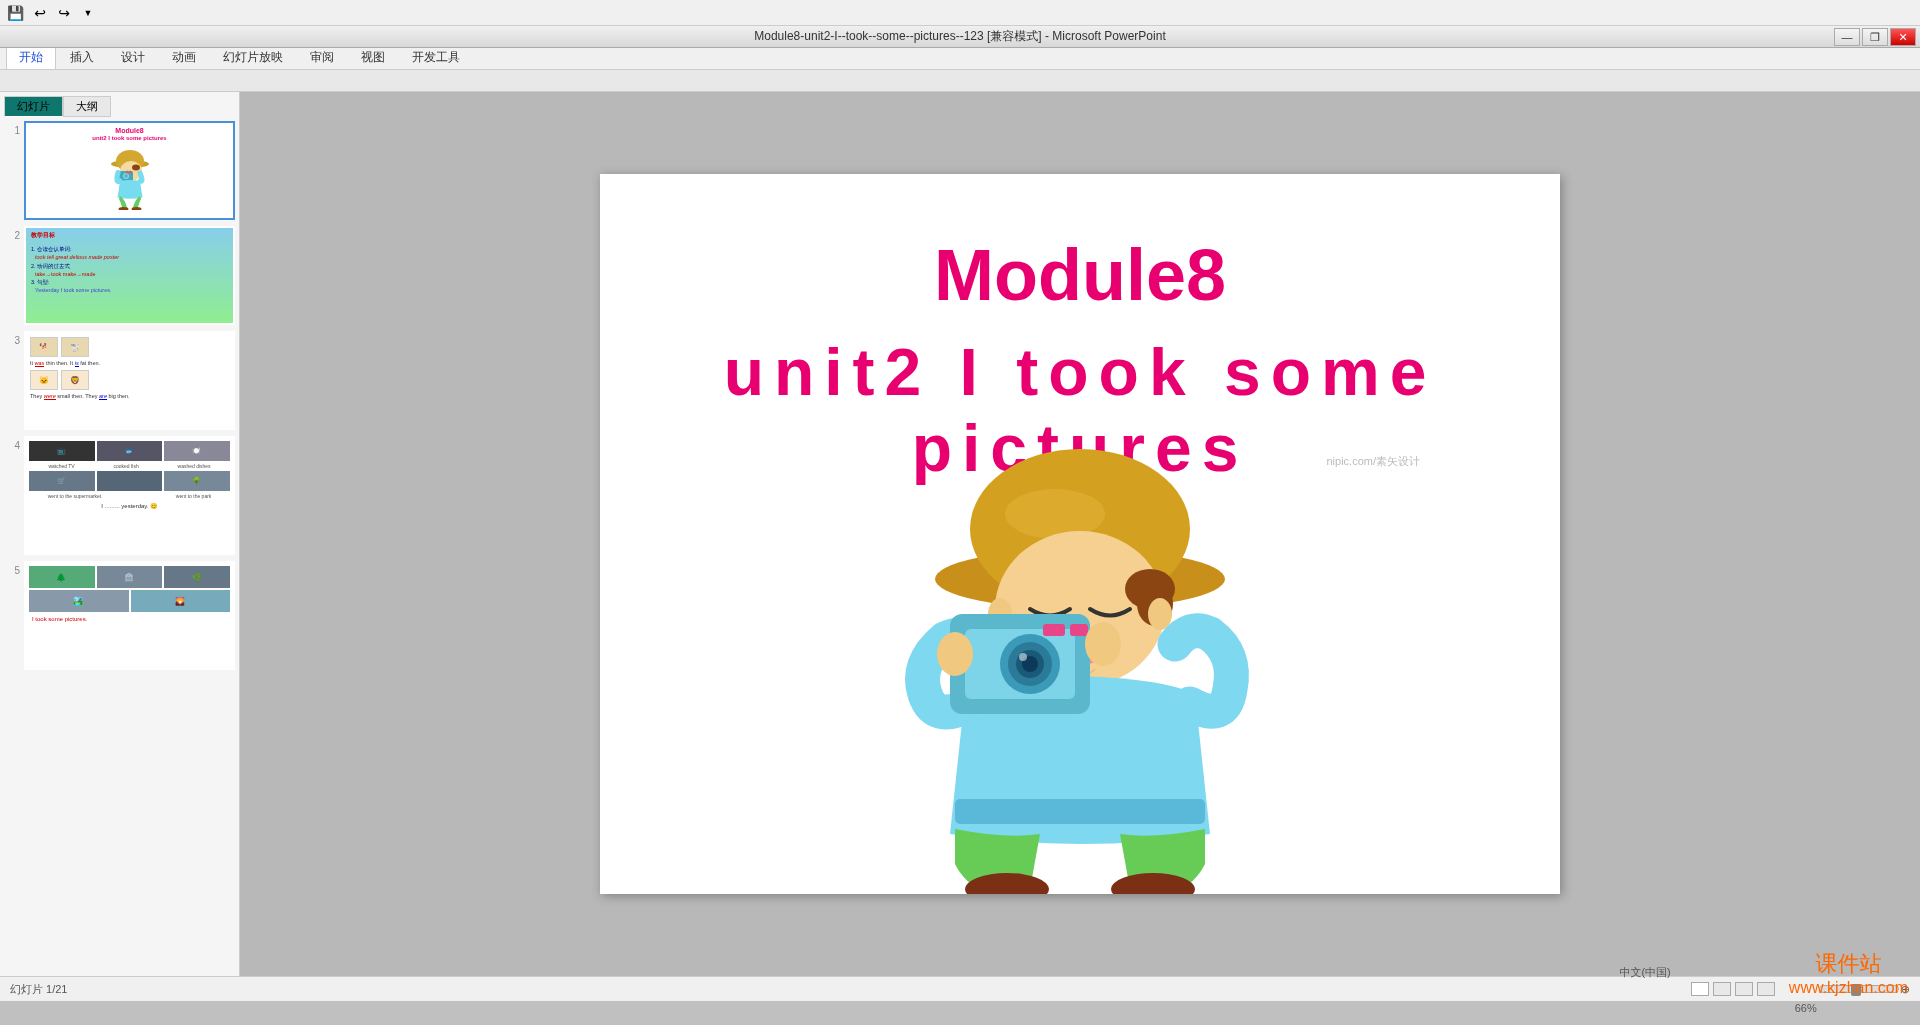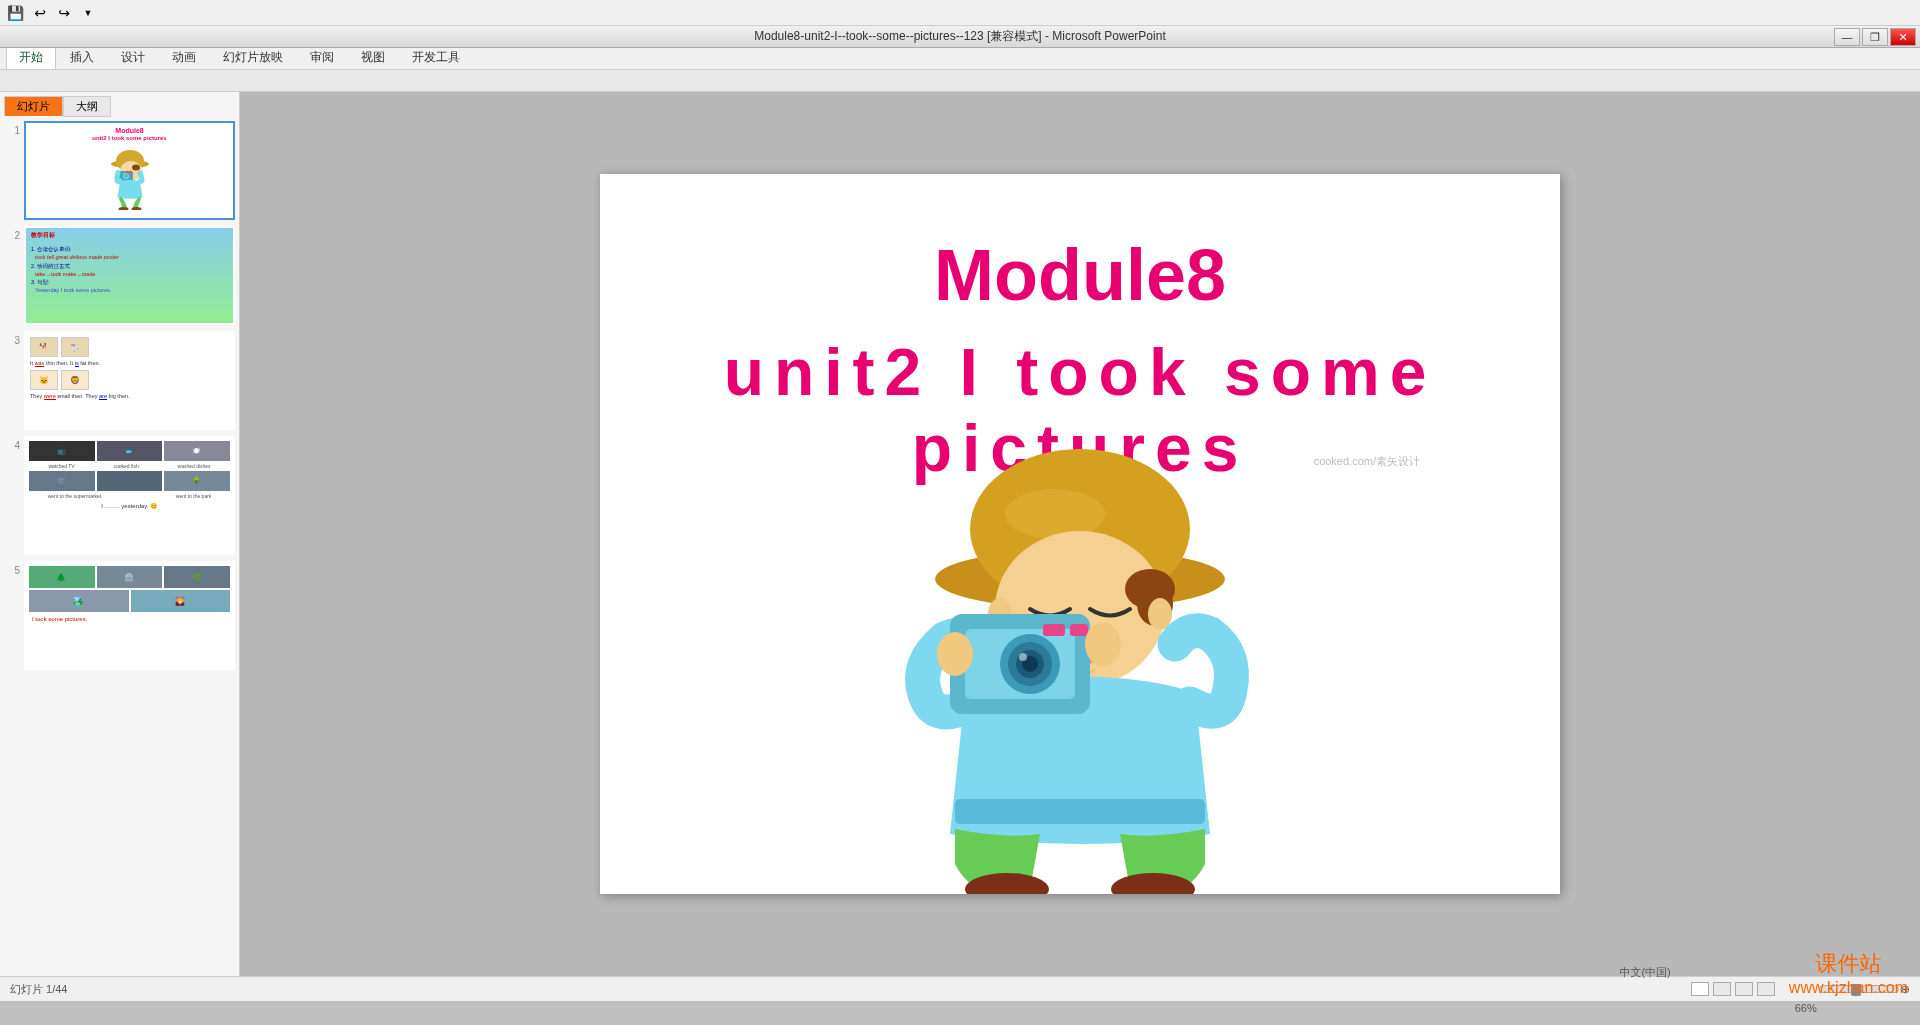--- a/index.html
+++ b/index.html
@@ -81,21 +81,21 @@
       color: #333;
       cursor: pointer;
       border: 1px solid transparent;
       border-bottom: none;
       background: transparent;
       border-radius: 3px 3px 0 0;
     }
     .ribbon-tab.active {
       background: white;
       border-color: #ccc;
-      color: #14532d;
+      color: #1d4ed8;
     }
 
     
     #panel-header {
       height: 22px;
       background: #e8e8e8;
       display: flex;
       align-items: center;
       padding: 0 8px;
       gap: 20px;
@@ -125,21 +125,21 @@
       margin-bottom: 4px;
       font-size: 11px;
     }
     .thumb-tab {
       padding: 2px 12px;
       border: 1px solid #ccc;
       background: #e8e8e8;
       cursor: pointer;
       font-size: 11px;
     }
-    .thumb-tab.active { background: #f97316; border-bottom-color: white; }
+    .thumb-tab.active { background: #0f766e; border-bottom-color: white; }
 
     
     .slide-thumb {
       display: flex;
       margin-bottom: 6px;
       gap: 4px;
       align-items: flex-start;
     }
     .slide-num {
       font-size: 10px;
@@ -462,21 +462,21 @@
     </div>
   </div>
 
   <div id="slide-main">
     <div id="slide-canvas">
 
       <div class="slide-title-main">Module8</div>
 
       <div class="slide-subtitle-main">unit2   I   took   some   pictures</div>
 
-      <div class="watermark">cooked.com/素矢设计</div>
+      <div class="watermark">nipic.com/素矢设计</div>
 
       <div class="slide-character">
         <svg width="450" height="480" viewBox="0 0 450 480" xmlns="http://www.w3.org/2000/svg">
 
           <ellipse cx="225" cy="165" rx="145" ry="30" fill="#c8901a"></ellipse>
 
           <ellipse cx="225" cy="115" rx="110" ry="80" fill="#d4a020"></ellipse>
 
           <ellipse cx="200" cy="100" rx="50" ry="25" fill="#e8bc40" opacity="0.4"></ellipse>
 
@@ -529,21 +529,21 @@
 
           <ellipse cx="152" cy="475" rx="42" ry="16" fill="#7b3015"></ellipse>
           <ellipse cx="298" cy="475" rx="42" ry="16" fill="#7b3015"></ellipse>
         </svg>
       </div>
     </div>
   </div>
 </div>
 
 <div id="status-bar">
-  <span>幻灯片 1/44</span>
+  <span>幻灯片 1/21</span>
   <div style="display:flex; gap:20px;">
     <span></span>
     <span>中文(中国)</span>
     <div style="display:flex; align-items:center; gap:4px;">
       <div style="width:18px; height:14px; border:1px solid #aaa; background:#fff; cursor:pointer;"></div>
       <div style="width:18px; height:14px; border:1px solid #aaa; background:#e8e8e8; cursor:pointer;"></div>
       <div style="width:18px; height:14px; border:1px solid #aaa; background:#e8e8e8; cursor:pointer;"></div>
       <div style="width:18px; height:14px; border:1px solid #aaa; background:#e8e8e8; cursor:pointer;"></div>
     </div>
     <div style="display:flex; align-items:center; gap:2px;">

